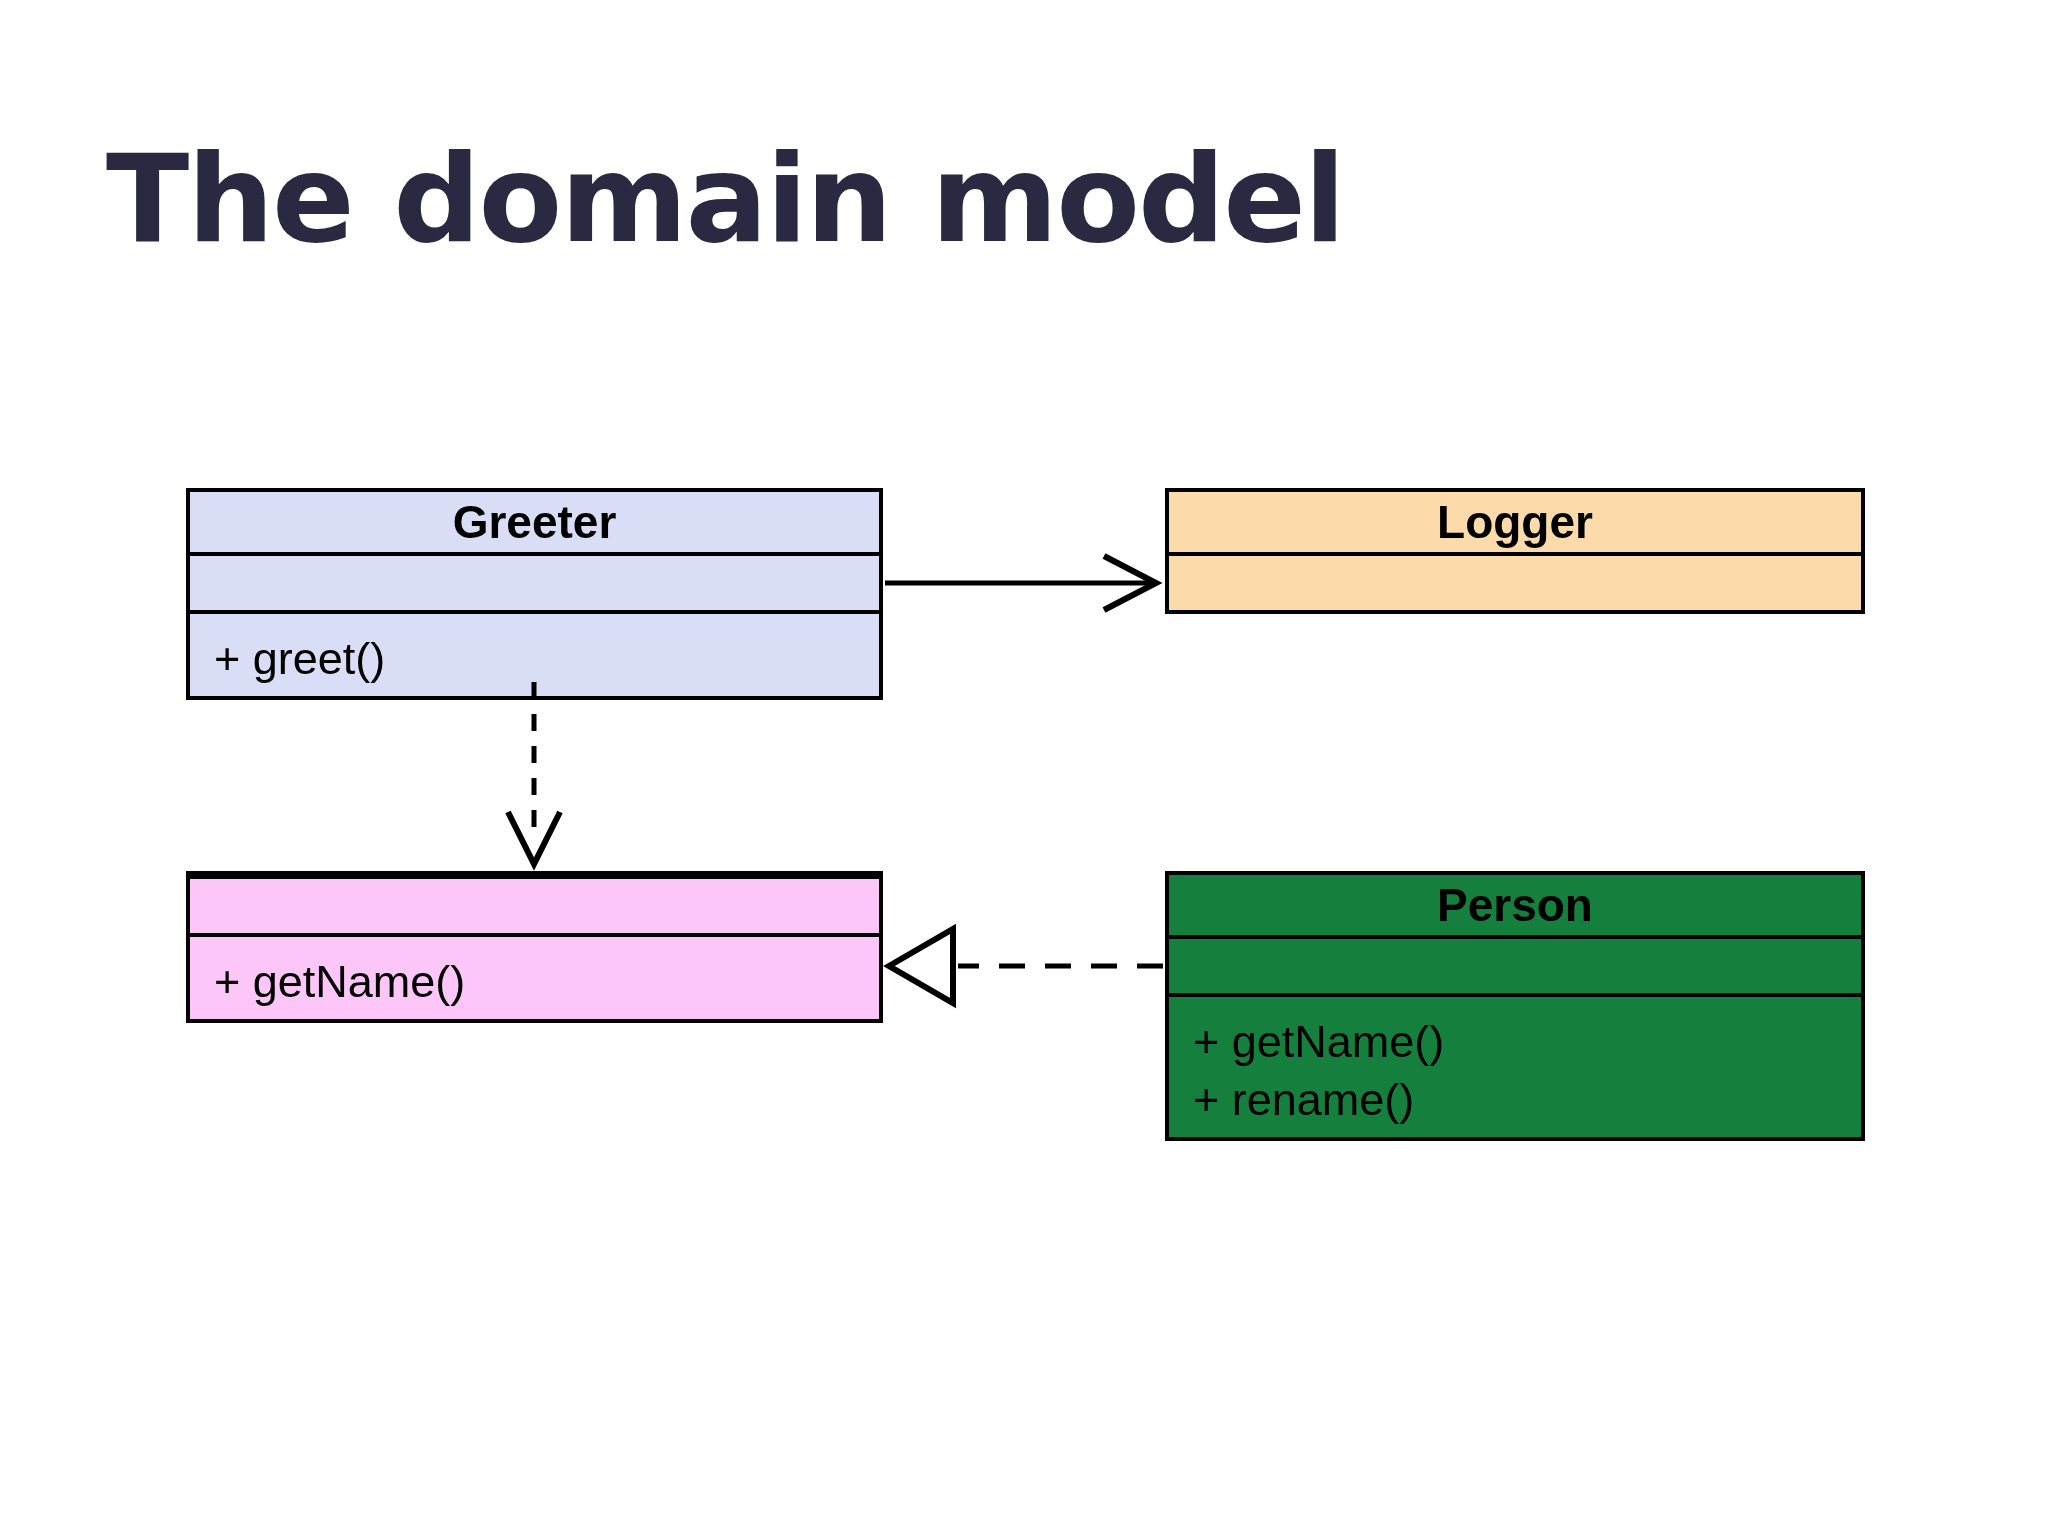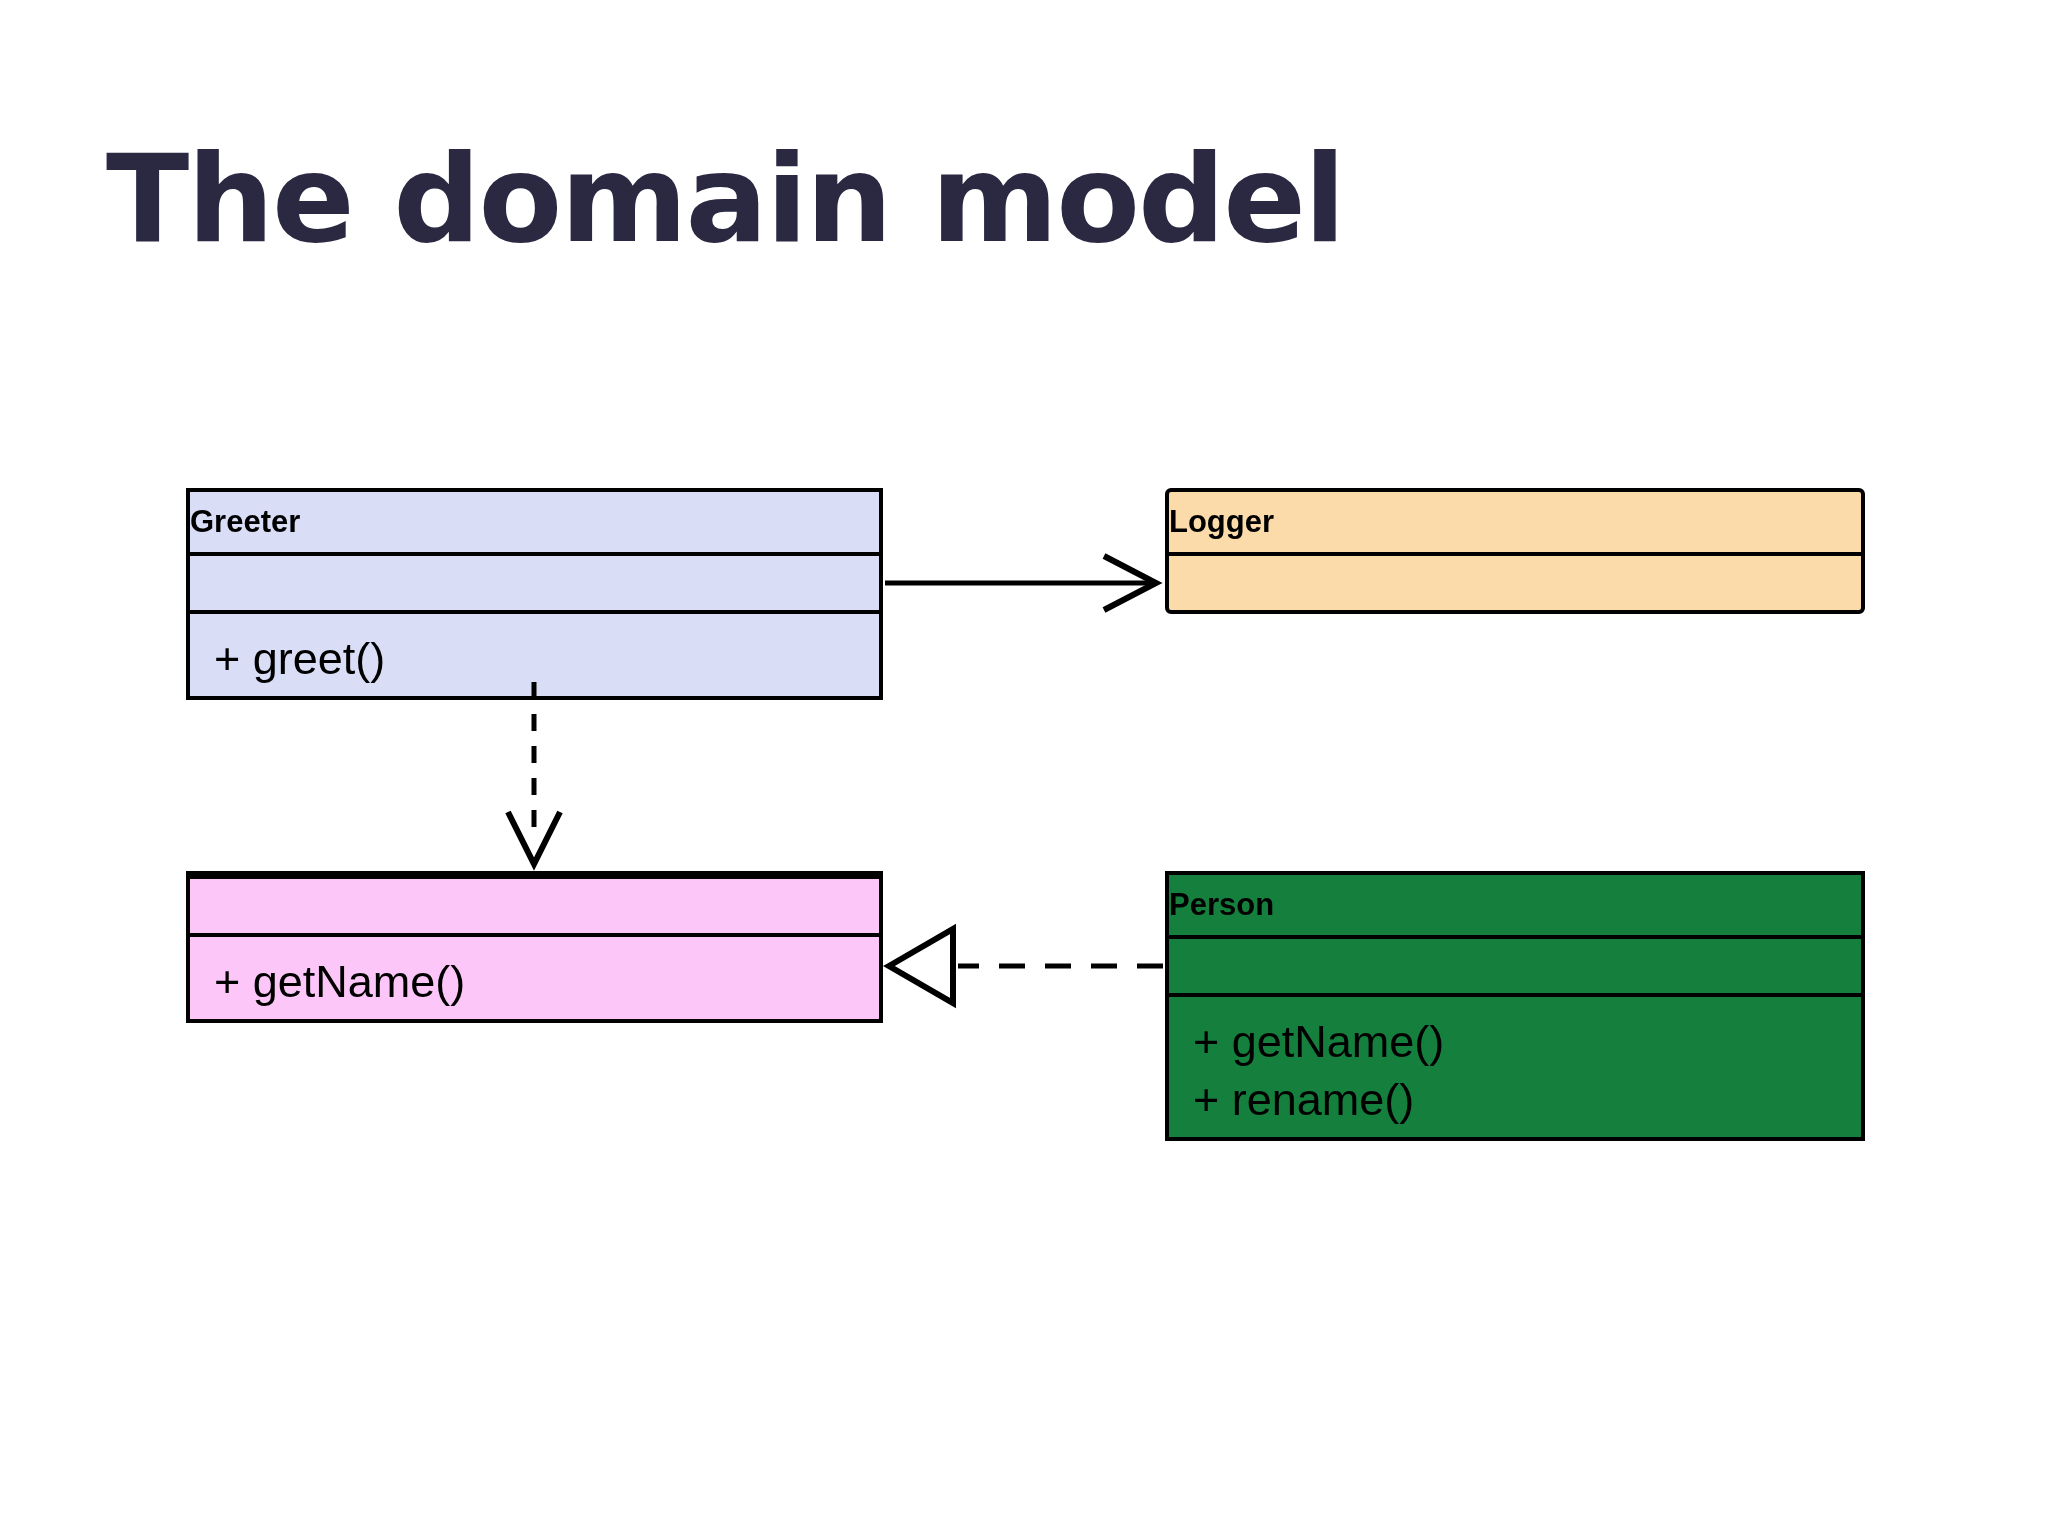--- a/index.html
+++ b/index.html
@@ -27,23 +27,23 @@
   }
   .class-box {
     position: absolute;
     border: 4px solid #000000;
     box-sizing: border-box;
     color: #000000;
   }
   .class-box .hdr {
     height: 60px;
     line-height: 60px;
-    text-align: left;
+    text-align: center;
     font-weight: 700;
-    font-size: 31px;
+    font-size: 46px;
   }
   .class-box .attrs {
     height: 54px;
     border-top: 4px solid #000000;
   }
   .class-box .methods {
     border-top: 4px solid #000000;
     padding: 16px 0 8px 0;
   }
   .class-box .method {
@@ -72,21 +72,21 @@
   <h1 class="slide-title" style="color: rgb(43, 41, 66);">The domain model</h1>
 
   <div class="class-box" id="box-greeter" style="background: rgb(217, 221, 245);">
     <div class="hdr">Greeter</div>
     <div class="attrs"></div>
     <div class="methods">
       <div class="method">+ greet()</div>
     </div>
   </div>
 
-  <div class="class-box" id="box-logger" style="background: rgb(252, 219, 171); border-radius: 6px;">
+  <div class="class-box" id="box-logger" style="background: rgb(252, 219, 171);">
     <div class="hdr">Logger</div>
     <div class="attrs"></div>
   </div>
 
   <div class="class-box" id="box-named" style="background: rgb(252, 199, 248);">
     <div class="attrs"></div>
     <div class="methods">
       <div class="method">+ getName()</div>
     </div>
   </div>

